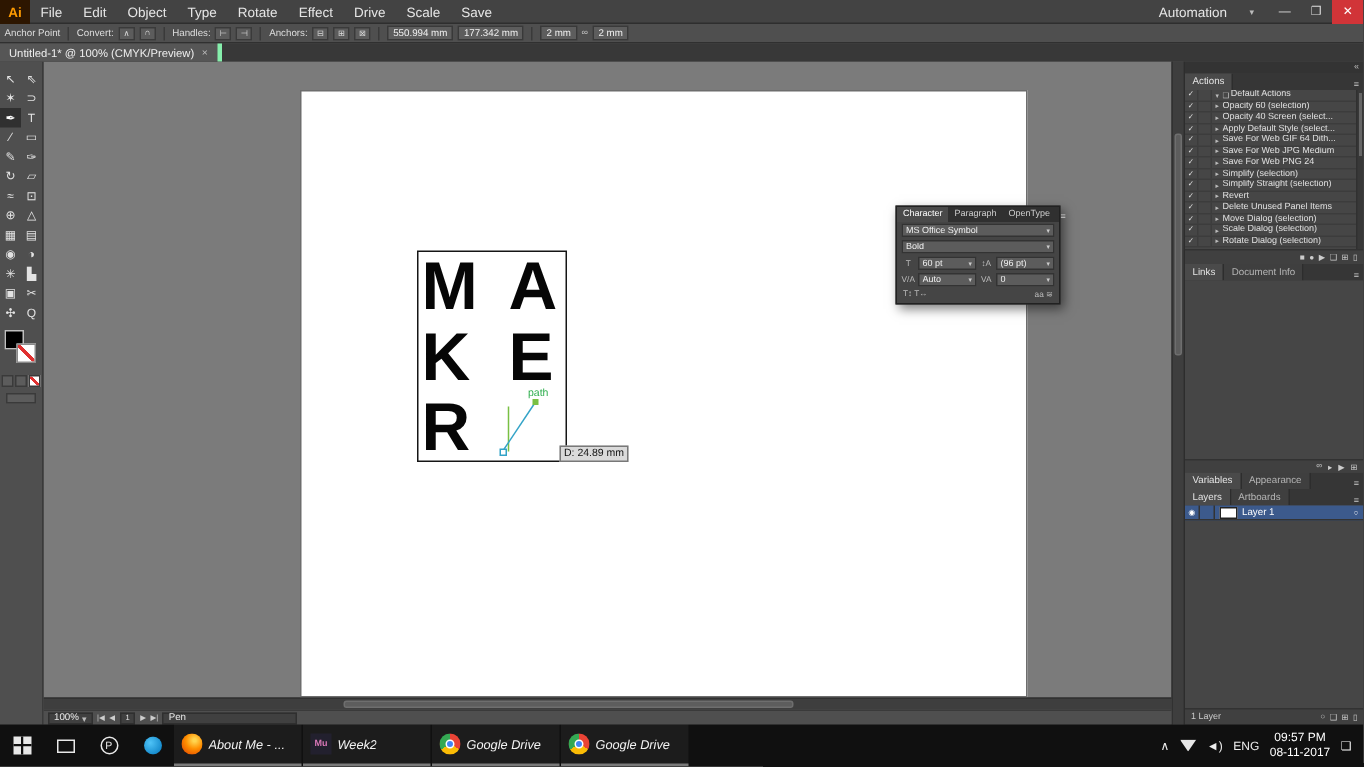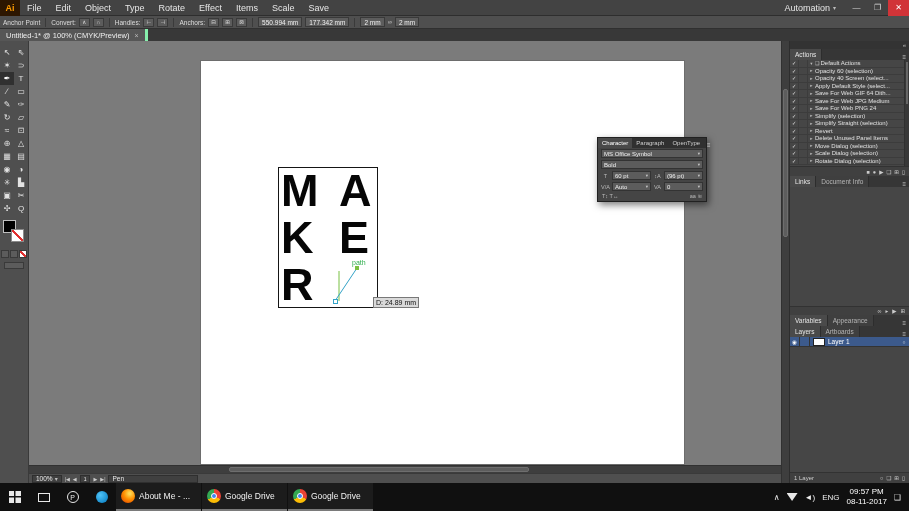--- a/index.html
+++ b/index.html
@@ -5,21 +5,21 @@
   * { margin:0; padding:0; box-sizing:border-box; }
   html,body { background:#222; }
   body { font-family:"Liberation Sans", sans-serif; }
   #app { position:relative; width:909px; height:511px; background:#535353; overflow:hidden; color:#ddd; }
 
   
   .menubar { position:absolute; top:0; left:0; right:0; height:16px; background:#434343; border-bottom:1px solid #2e2e2e; display:flex; align-items:center; font-size:9px; color:#e6e6e6; z-index:4; }
   .ai-logo { width:20px; height:16px; background:#2d1600; color:#ff9c00; font-weight:bold; font-size:9px; display:flex; align-items:center; justify-content:center; }
   .menu-item { padding:0 7px; line-height:16px; cursor:default; white-space:nowrap; }
   .mb-spacer { flex:1; }
-  .workspace { display:flex; align-items:center; gap:3px; padding:0 10px; }
+  .workspace { display:flex; align-items:center; gap:15px; padding:0 10px; }
   .dd { font-size:6px; color:#bbb; }
   .winbtn { width:21px; height:16px; display:flex; align-items:center; justify-content:center; font-size:8px; color:#ddd; }
   .winbtn.close { background:#d13438; color:#fff; }
 
   
   .controlbar { position:absolute; top:16px; left:0; right:0; height:13px; background:#4f4f4f; border-bottom:1px solid #303030; display:flex; align-items:center; gap:3px; font-size:6.5px; padding:0 3px; z-index:4; }
   .cb-label { color:#ddd; white-space:nowrap; }
   .cb-sep { width:1px; height:9px; background:#3a3a3a; margin:0 2px; }
   .cb-btn { min-width:11px; height:9px; background:#5c5c5c; border:1px solid #3a3a3a; display:flex; align-items:center; justify-content:center; font-size:5.5px; color:#ddd; }
   .cb-field { height:10px; background:#5d5d5d; border:1px solid #393939; display:flex; align-items:center; padding:0 3px; font-size:6.5px; gap:2px; color:#f0f0f0; white-space:nowrap; }
@@ -110,21 +110,21 @@
   .taskbar { position:absolute; left:0; bottom:0; width:909px; height:28px; background:#101010; display:flex; align-items:stretch; z-index:10; }
   .tb-icon-btn { width:29px; display:flex; align-items:center; justify-content:center; flex:none; }
   .win-logo { width:12px; height:12px;
       background:linear-gradient(#101010,#101010) 50% 0/1.5px 100% no-repeat,
                  linear-gradient(#101010,#101010) 0 50%/100% 1.5px no-repeat, #e8e8e8; }
   .taskview-ico { width:12px; height:9px; border:1px solid #e8e8e8; }
   .people-ico { width:12px; height:12px; border:1px solid #e8e8e8; border-radius:50%; color:#e8e8e8; font-size:7px; display:flex; align-items:center; justify-content:center; }
   .copilot-ico { width:12px; height:12px; border-radius:50%; background:#0277bd; background-image:radial-gradient(circle at 35% 35%, #4fc3f7, #0277bd); }
   .tb-app { width:85px; flex:none; display:flex; align-items:center; gap:4px; padding:0 5px; border-bottom:2px solid #7a7a7a; background:rgba(255,255,255,0.05); margin-right:1px; }
   .tb-app.active { background:rgba(255,255,255,0.18); border-bottom-color:#bbb; }
-  .tb-label { font-size:8.5px; color:#f2f2f2; white-space:nowrap; overflow:hidden; text-overflow:ellipsis; }
+  .tb-label { font-size:8.5px; color:#f2f2f2; white-space:nowrap; overflow:hidden; text-overflow:ellipsis;font-style:italic; }
   .app-ico { width:14px; height:14px; flex:none; display:flex; align-items:center; justify-content:center; font-size:6px; font-weight:bold; }
   .ff-ico { border-radius:50%; background:#e65100; background-image:radial-gradient(circle at 62% 32%, #ffd54f 8%, #ff8f00 45%, #e65100 85%); }
   .mu-ico { background:#22202e; color:#d977b8; }
   .mintty-ico { background:#2d2d2d; border:1px solid #777; color:#7ec750; font-size:6px; }
   .cmd-ico { background:#0c0c0c; border:1px solid #555; color:#eee; font-size:5px; font-weight:normal; }
   .chrome-ico { position:relative; border-radius:50%; background:#ea4335; background-image:conic-gradient(#ea4335 0 33%, #fbbc05 0 66%, #34a853 0 100%); }
   .chrome-dot { position:absolute; left:4px; top:4px; width:6px; height:6px; border-radius:50%; background:#4285f4; border:1px solid #fff; }
   .ai-ico { background:#2d1600; border:1px solid #5a3200; color:#ff9c00; font-size:7px; }
   .tray { margin-left:auto; display:flex; align-items:center; gap:7px; padding:0 8px; color:#fff; }
   .tray-glyph { font-size:8px; color:#eee; }
@@ -137,21 +137,21 @@
 <div id="app">
 
   <div class="menubar">
     <div class="ai-logo">Ai</div>
     <div class="menu-item">File</div>
     <div class="menu-item">Edit</div>
     <div class="menu-item">Object</div>
     <div class="menu-item">Type</div>
     <div class="menu-item">Rotate</div>
     <div class="menu-item">Effect</div>
-    <div class="menu-item">Items</div>
+    <div class="menu-item">Drive</div>
     <div class="menu-item">Scale</div>
     <div class="menu-item">Save</div>
     <div class="mb-spacer"></div>
     <div class="workspace">
       <span>Automation</span>
       <span class="dd">▾</span>
     </div>
     <div class="winbtn">—</div>
     <div class="winbtn">❐</div>
     <div class="winbtn close">✕</div>
@@ -488,20 +488,24 @@
       </div>
     <div class="tb-icon-btn">
         <span class="copilot-ico"></span>
       </div>
 
     <div class="tb-app">
       <span class="app-ico ff-ico"></span>
       <span class="tb-label">About Me - ...</span>
     </div>
     <div class="tb-app">
+      <span class="app-ico mu-ico">Mu</span>
+      <span class="tb-label">Week2</span>
+    </div>
+    <div class="tb-app">
       <span class="app-ico chrome-ico">
           <span class="chrome-dot"></span>
         </span>
       <span class="tb-label">Google Drive</span>
     </div>
     <div class="tb-app">
       <span class="app-ico chrome-ico">
           <span class="chrome-dot"></span>
         </span>
       <span class="tb-label">Google Drive</span>

